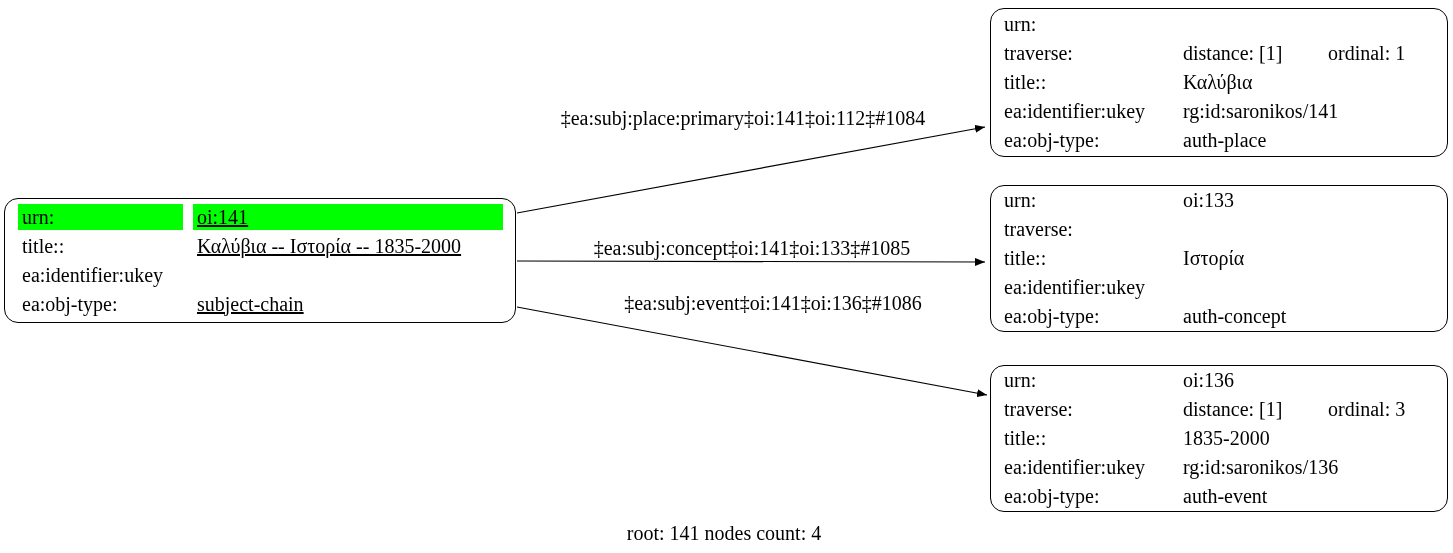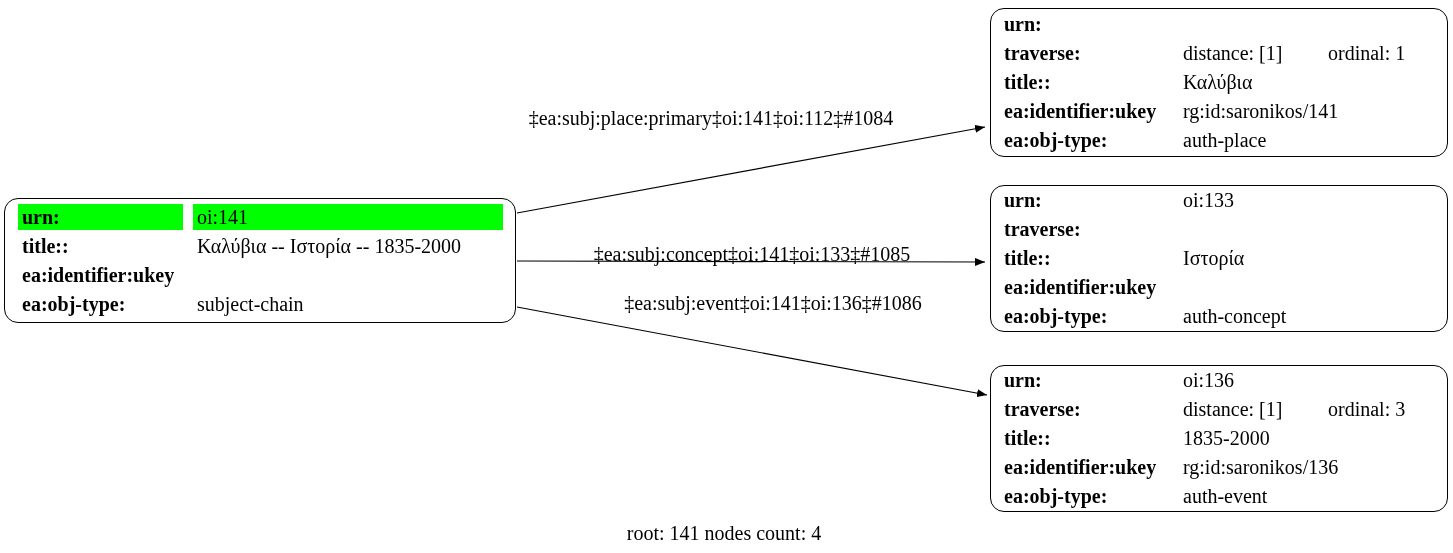--- a/index.html
+++ b/index.html
@@ -14,25 +14,25 @@
   .node {
     position:absolute; border:1.3px solid #000; border-radius:14px;
     background:#ffffff;
   }
   .rows {
     display:flex; flex-direction:column; justify-content:center;
     height:100%; padding:0 12px 0 13px;
   }
   .row { display:flex; align-items:center; height:29px; }
   .cell { white-space:nowrap; overflow:hidden; }
-  .lc { flex:none;font-weight:bold; }
+  .lc { flex:none; }
   .vc { flex:1; }
   
   .root-node .lc { width:165px; margin-right:10px; padding-left:4px; }
-  .root-node .vc { padding-left:4px; }
+  .root-node .vc { padding-left:4px;text-decoration:underline; }
   .root-node .row.hl .cell {
     height:26px; line-height:26px; background:#00ff00;
   }
   
   .rnode .lc { width:179px; }
   .rnode .dist { display:inline-block; width:145px; }
   .edge-label {
     position:absolute; white-space:nowrap; line-height:24px;
     transform:translateX(-50%);
   }
@@ -143,19 +143,19 @@
         <span class="cell lc">ea:identifier:ukey</span>
         <span class="cell vc">rg:id:saronikos/136</span>
       </div>
       <div class="row">
         <span class="cell lc">ea:obj-type:</span>
         <span class="cell vc">auth-event</span>
       </div>
     </div>
   </div>
 
-  <div class="edge-label" style="left:711px; top:106px;">‡ea:subj:place:primary‡oi:141‡oi:112‡#1084</div>
-  <div class="edge-label" style="left:752px; top:236px;margin-top:6px;">‡ea:subj:concept‡oi:141‡oi:133‡#1085</div>
+  <div class="edge-label" style="left:743px; top:106px;">‡ea:subj:place:primary‡oi:141‡oi:112‡#1084</div>
+  <div class="edge-label" style="left:752px; top:236px;">‡ea:subj:concept‡oi:141‡oi:133‡#1085</div>
   <div class="edge-label" style="left:753px; top:291px;margin-left:20px;">‡ea:subj:event‡oi:141‡oi:136‡#1086</div>
 
   <div class="caption" style="left:724px; top:521px;">root: 141 nodes count: 4</div>
 
 </div>
 
 </body></html>

